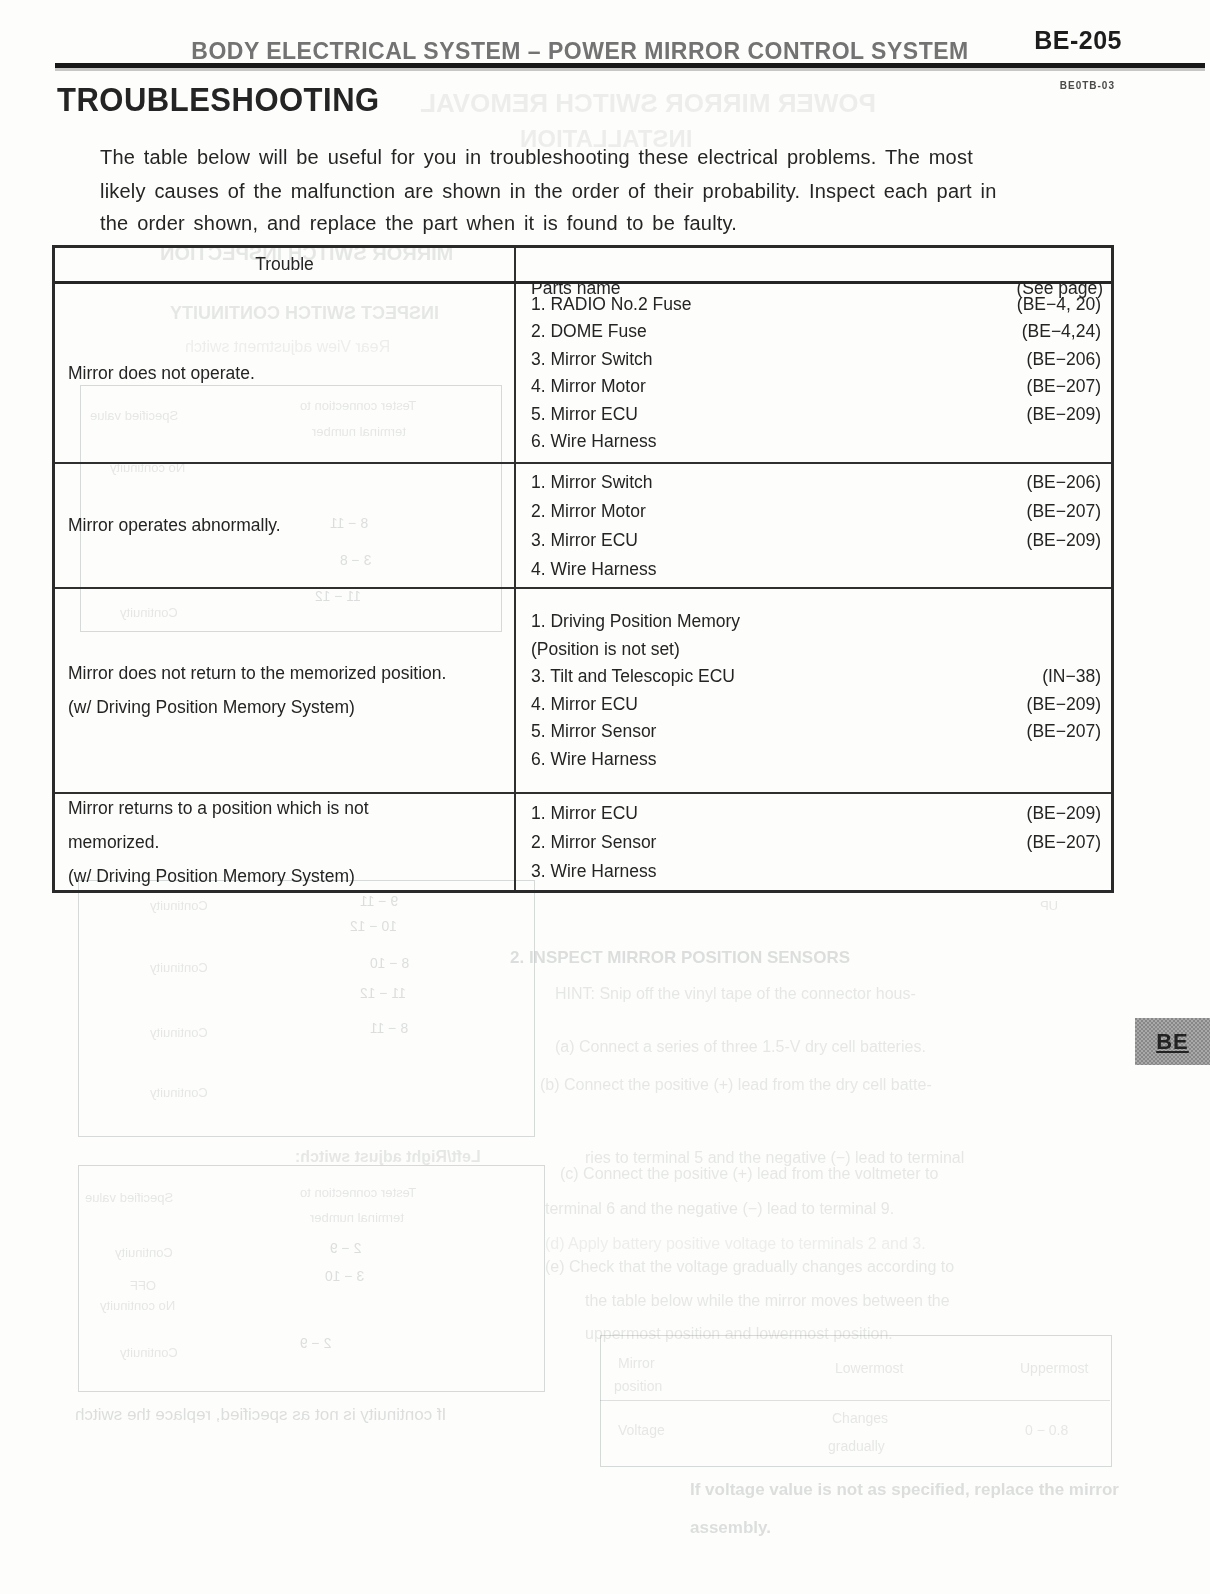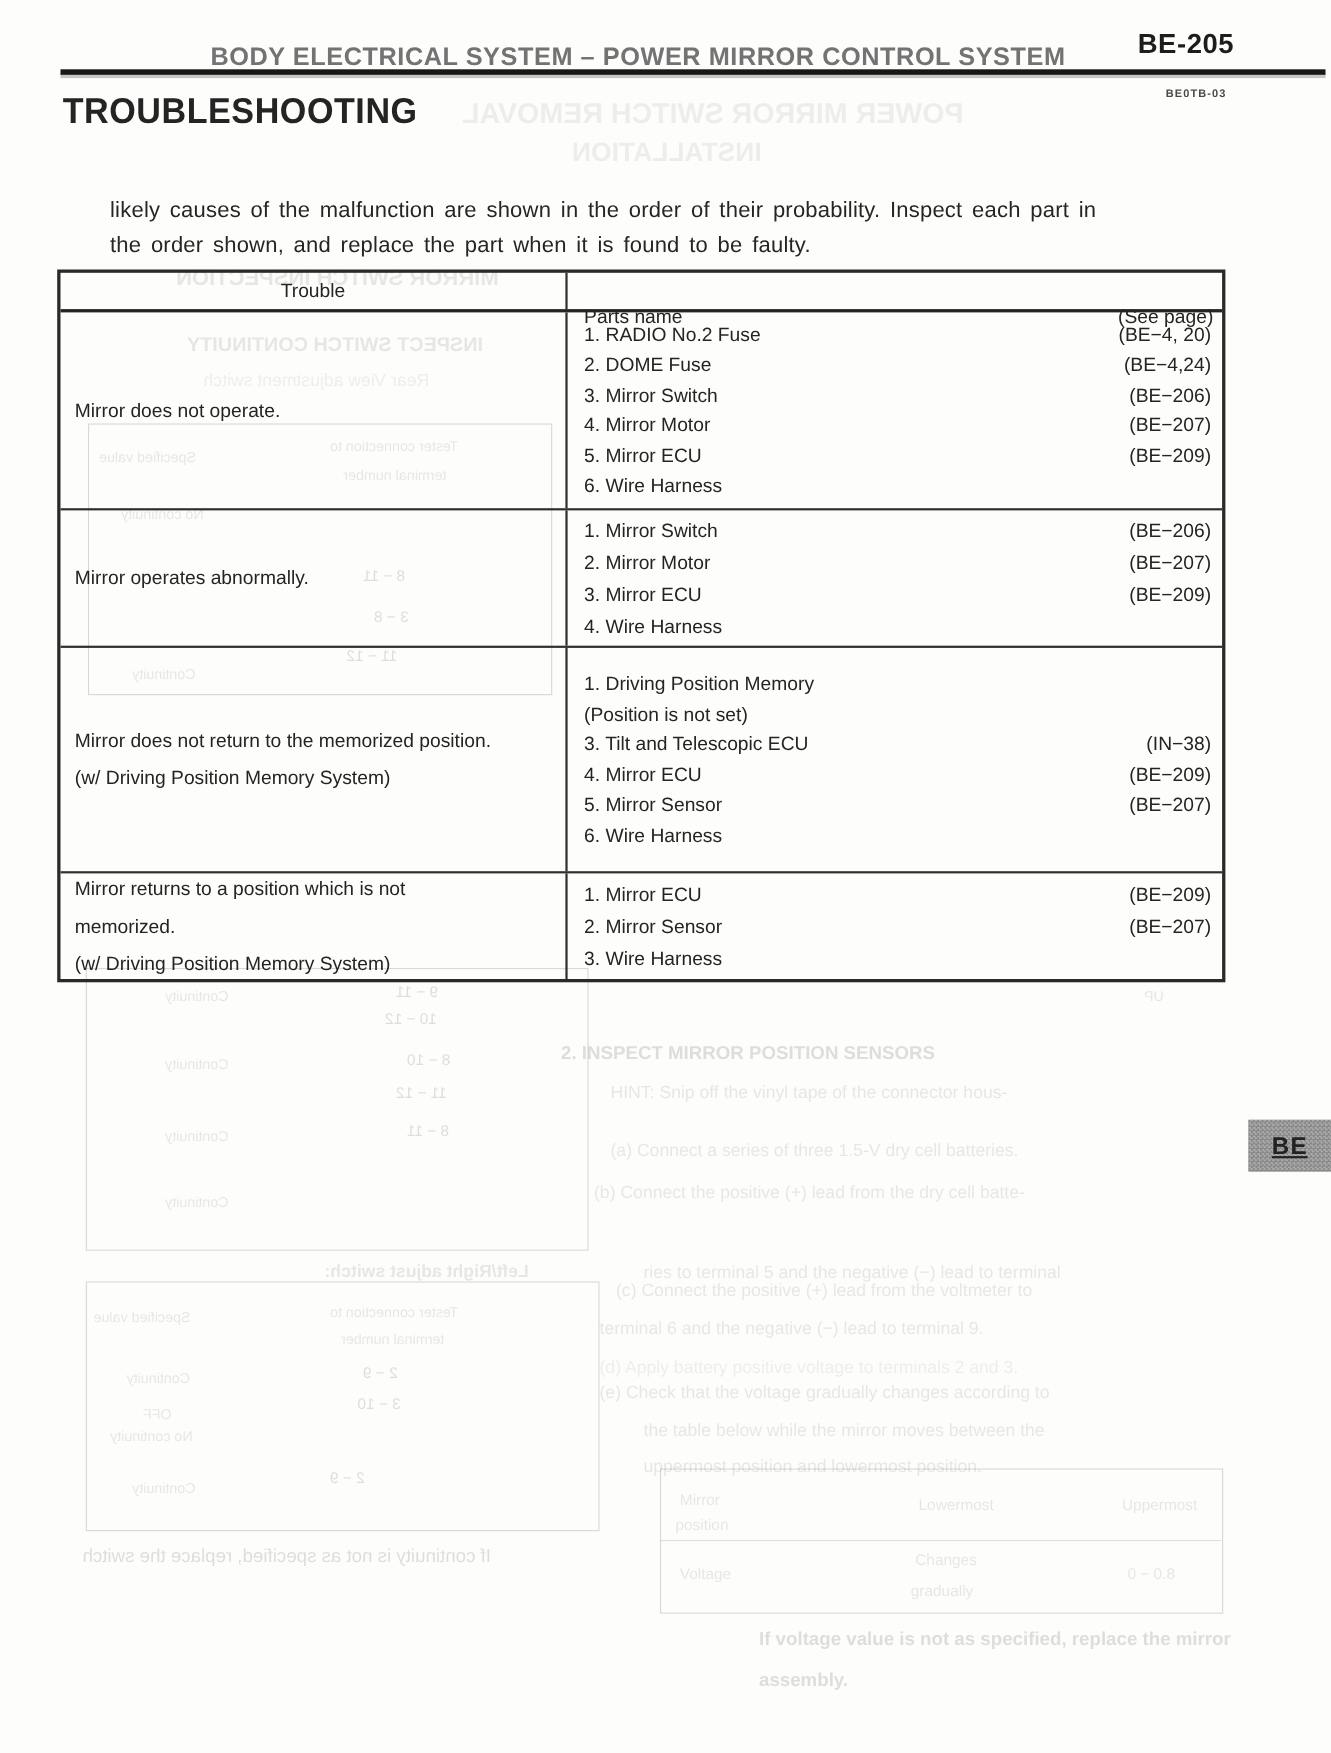--- a/index.html
+++ b/index.html
@@ -147,20 +147,21 @@
   <div class="g o3" style="left:690px;top:1480px;font-size:17px;font-weight:bold;">If voltage value is not as specified, replace the mirror</div>
   <div class="g o3" style="left:690px;top:1518px;font-size:17px;font-weight:bold;">assembly.</div>
 
   <div class="hdr-title">BODY ELECTRICAL SYSTEM  –  POWER MIRROR CONTROL SYSTEM</div>
   <div class="hdr-page">BE-205</div>
   <div class="hdr-rule"></div>
 
   <div class="sec-title">TROUBLESHOOTING</div>
   <div class="sec-code">BE0TB-03</div>
 
+  <div class="intro" style="top:146px;">The table below will be useful for you in troubleshooting these electrical problems. The most</div>
   <div class="intro" style="top:180px;">likely causes of the malfunction are shown in the order of their probability. Inspect each part in</div>
   <div class="intro" style="top:212px;">the order shown, and replace the part when it is found to be faulty.</div>
 
   <div class="tbl">
 
     <div class="trow thead">
       <div class="c-trouble">
           <div>Trouble</div>
         </div>
       <div class="c-parts">

